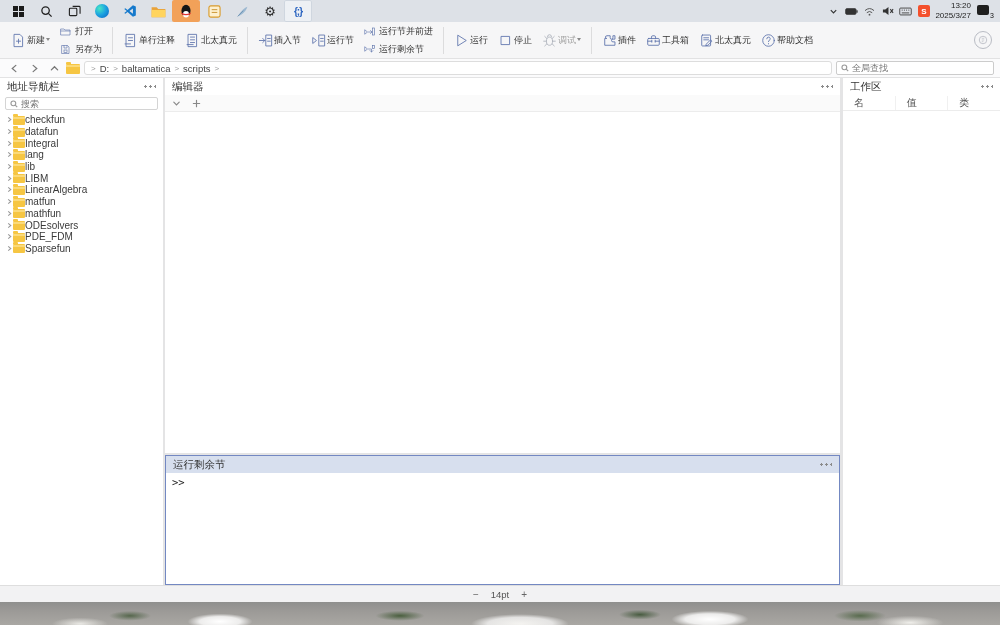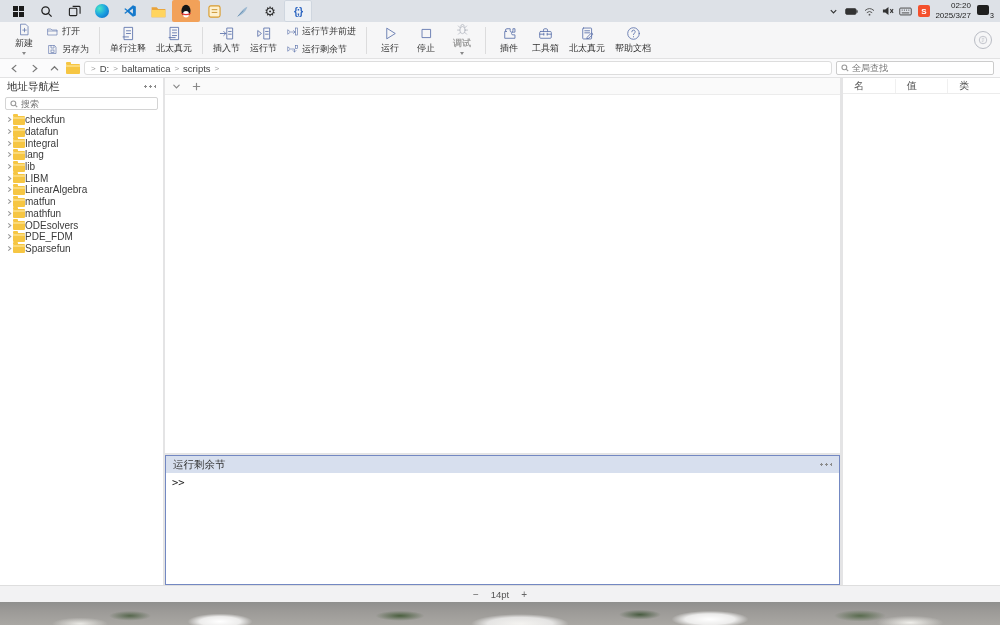--- a/index.html
+++ b/index.html
@@ -21,23 +21,23 @@
   .tray-ic { width:13px; height:13px; display:flex; align-items:center; justify-content:center; cursor:pointer; }
   .sogou { width:12px; height:12px; background:#f4502c; border-radius:2px; color:#fff; font-size:8px; font-weight:bold; display:flex; align-items:center; justify-content:center; }
   .clock { text-align:right; font-size:8px; color:#1e1e1e; line-height:1.25; cursor:pointer; }
   .notif { position:relative; width:18px; height:15px; cursor:pointer; }
   .notif .bubble { position:absolute; top:1px; left:1px; width:12px; height:10px; background:#1f1f1f; border-radius:2px; }
   .notif .bubble::after { content:""; position:absolute; left:2px; bottom:-2px; border:2px solid transparent; border-top-color:#1f1f1f; }
   .notif .cnt { position:absolute; right:0; bottom:0; font-size:7px; color:#111; }
 
   
   .toolbar { position:absolute; top:22px; left:0; width:1000px; height:37px; background:#f6f6f7; border-bottom:1px solid #e2e2e3; display:flex; align-items:center; padding:0 8px 0 6px; }
-  .tbtn { display:flex; flex-direction:column; align-items:center; justify-content:center; min-width:36px; height:34px; gap:1px; font-size:9px; color:#333; padding:0 5px; border-radius:2px; cursor:pointer; }
+  .tbtn { display:flex; flex-direction:row; align-items:center; justify-content:center; min-width:36px; height:34px; gap:1px; font-size:9px; color:#333; padding:0 5px; border-radius:2px; cursor:pointer; }
   .tbtn svg { width:15px; height:15px; stroke:#6076ad; fill:none; stroke-width:1.3; stroke-linecap:round; stroke-linejoin:round; }
-  .tbtn.disabled { color:#a0a0a0;font-weight:bold; }
+  .tbtn.disabled { color:#a0a0a0; }
   .tbtn.disabled svg { stroke:#b0b4bd; }
   .caret-dn { width:0; height:0; border:2.5px solid transparent; border-top:3px solid #888; margin-top:1px; }
   .tstack { display:flex; flex-direction:column; justify-content:center; gap:3px; height:40px; margin:0 2px; }
   .srow { display:flex; align-items:center; gap:4px; font-size:9px; color:#333; cursor:pointer; padding:1px 3px; border-radius:2px; }
   .srow svg { width:11px; height:11px; stroke:#6076ad; fill:none; stroke-width:1.3; stroke-linecap:round; }
   .tsep { width:1px; height:27px; background:#dcdcdd; margin:0 5px; flex:none; }
   .avatar { margin-left:auto; width:18px; height:18px; border-radius:50%; border:1.5px solid #b9bcc4; display:flex; align-items:center; justify-content:center; font-size:8px; color:#b9bcc4; cursor:pointer; }
 
   
   .crumbbar { position:absolute; top:59px; left:0; width:1000px; height:19px; background:#fbfbfc; border-bottom:1px solid #e3e3e4; display:flex; align-items:center; padding:0 6px; gap:4px; }
@@ -198,21 +198,21 @@
           <circle cx="3.4" cy="3" r="0.6" fill="#444"></circle>
           <circle cx="5.8" cy="3" r="0.6" fill="#444"></circle>
           <circle cx="8.2" cy="3" r="0.6" fill="#444"></circle>
           <circle cx="10.6" cy="3" r="0.6" fill="#444"></circle>
         </svg>
     </span>
     <span class="tray-ic">
       <span class="sogou">S</span>
     </span>
     <div class="clock">
-      <div>02:20</div>
+      <div>13:20</div>
       <div>2025/3/27</div>
     </div>
     <div class="notif">
       <span class="bubble"></span>
       <span class="cnt">3</span>
     </div>
   </div>
 </div>
 
 <div class="toolbar">
@@ -518,20 +518,24 @@
           </svg>
           <span class="folder-ico"></span>
           <span>Sparsefun</span>
         </div>
 
     </div>
   </div>
 
   <div class="center">
     <div class="editor-panel">
+      <div class="panel-hd">
+        <span>编辑器</span>
+        <span class="dots"></span>
+      </div>
       <div class="tabstrip">
         <span class="tsbtn">
           <svg viewBox="0 0 10 10">
               <path d="M2 3.5 L5 6.5 L8 3.5"></path>
             </svg>
         </span>
         <span class="tsbtn">
           <svg viewBox="0 0 10 10">
               <path d="M5 1.5 V8.5 M1.5 5 H8.5"></path>
             </svg>
@@ -545,20 +549,24 @@
         <span>运行剩余节</span>
         <span class="dots"></span>
       </div>
       <div class="cmd-body">
         <span>&gt;&gt;</span>
       </div>
     </div>
   </div>
 
   <div class="workspace">
+    <div class="panel-hd">
+      <span>工作区</span>
+      <span class="dots"></span>
+    </div>
     <div class="ws-cols">
 
         <span class="ws-col">名</span>
 
         <span class="ws-col">值</span>
 
         <span class="ws-col">类</span>
 
     </div>
     <div></div>

